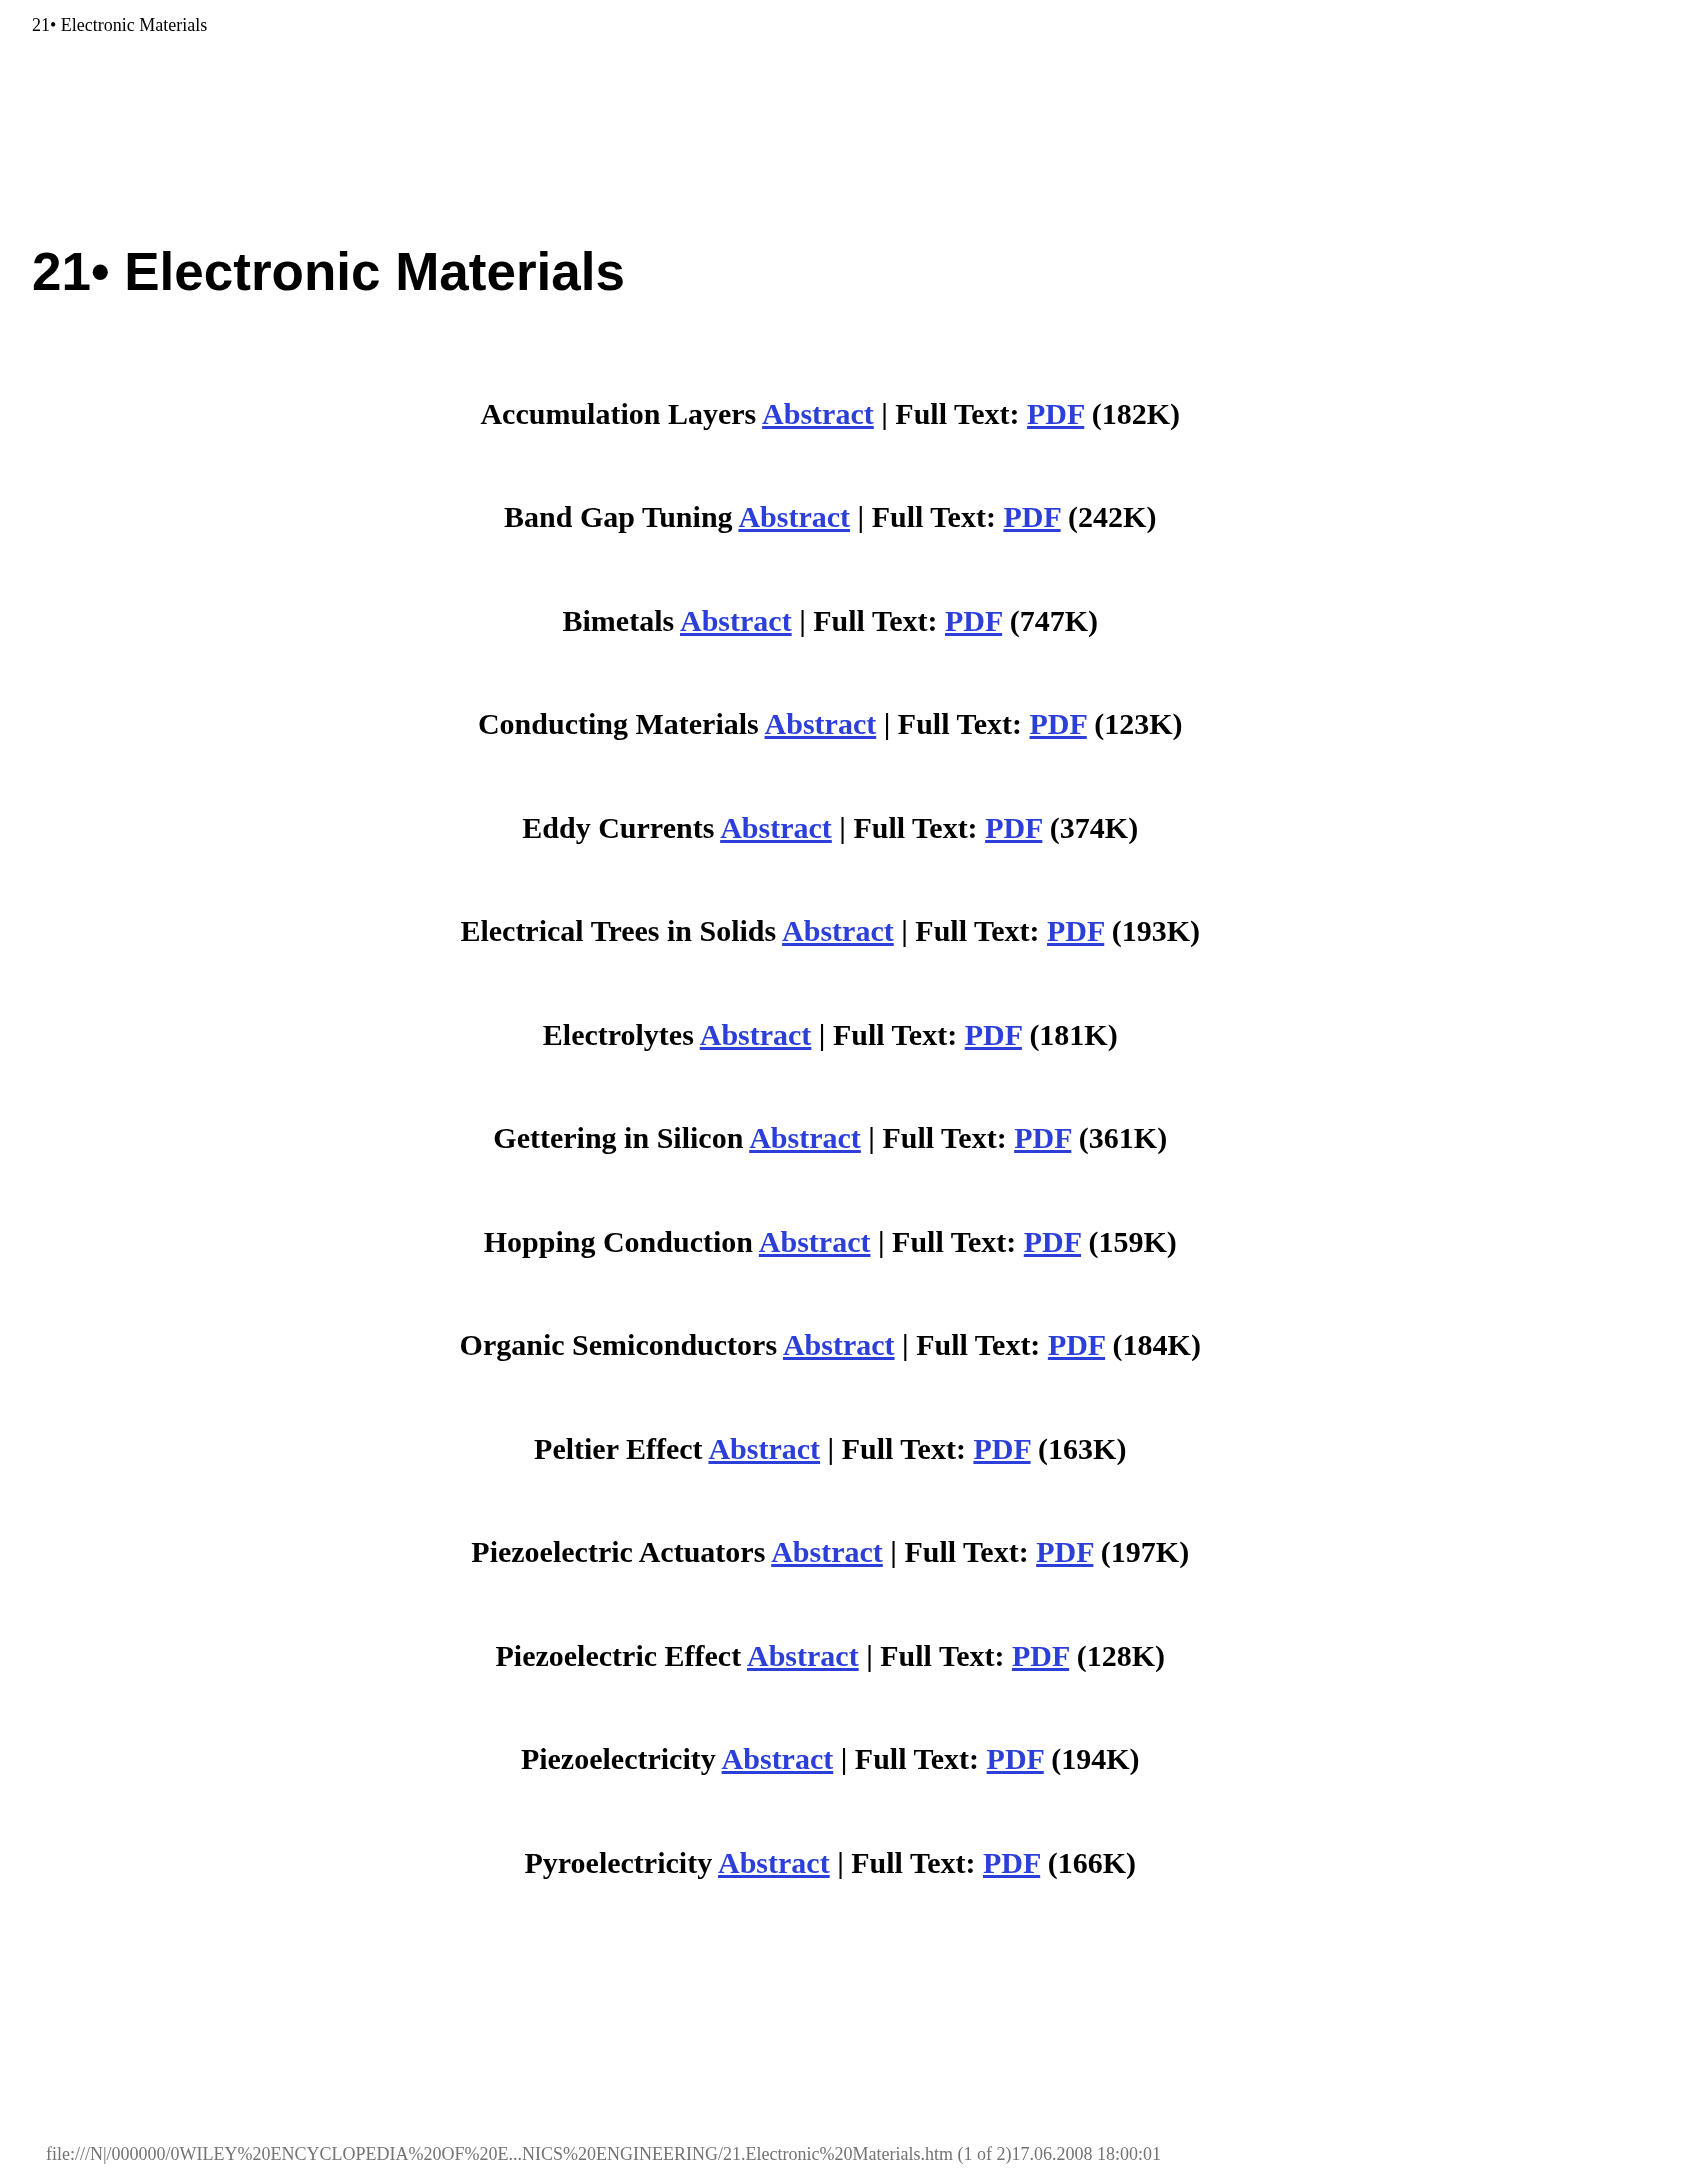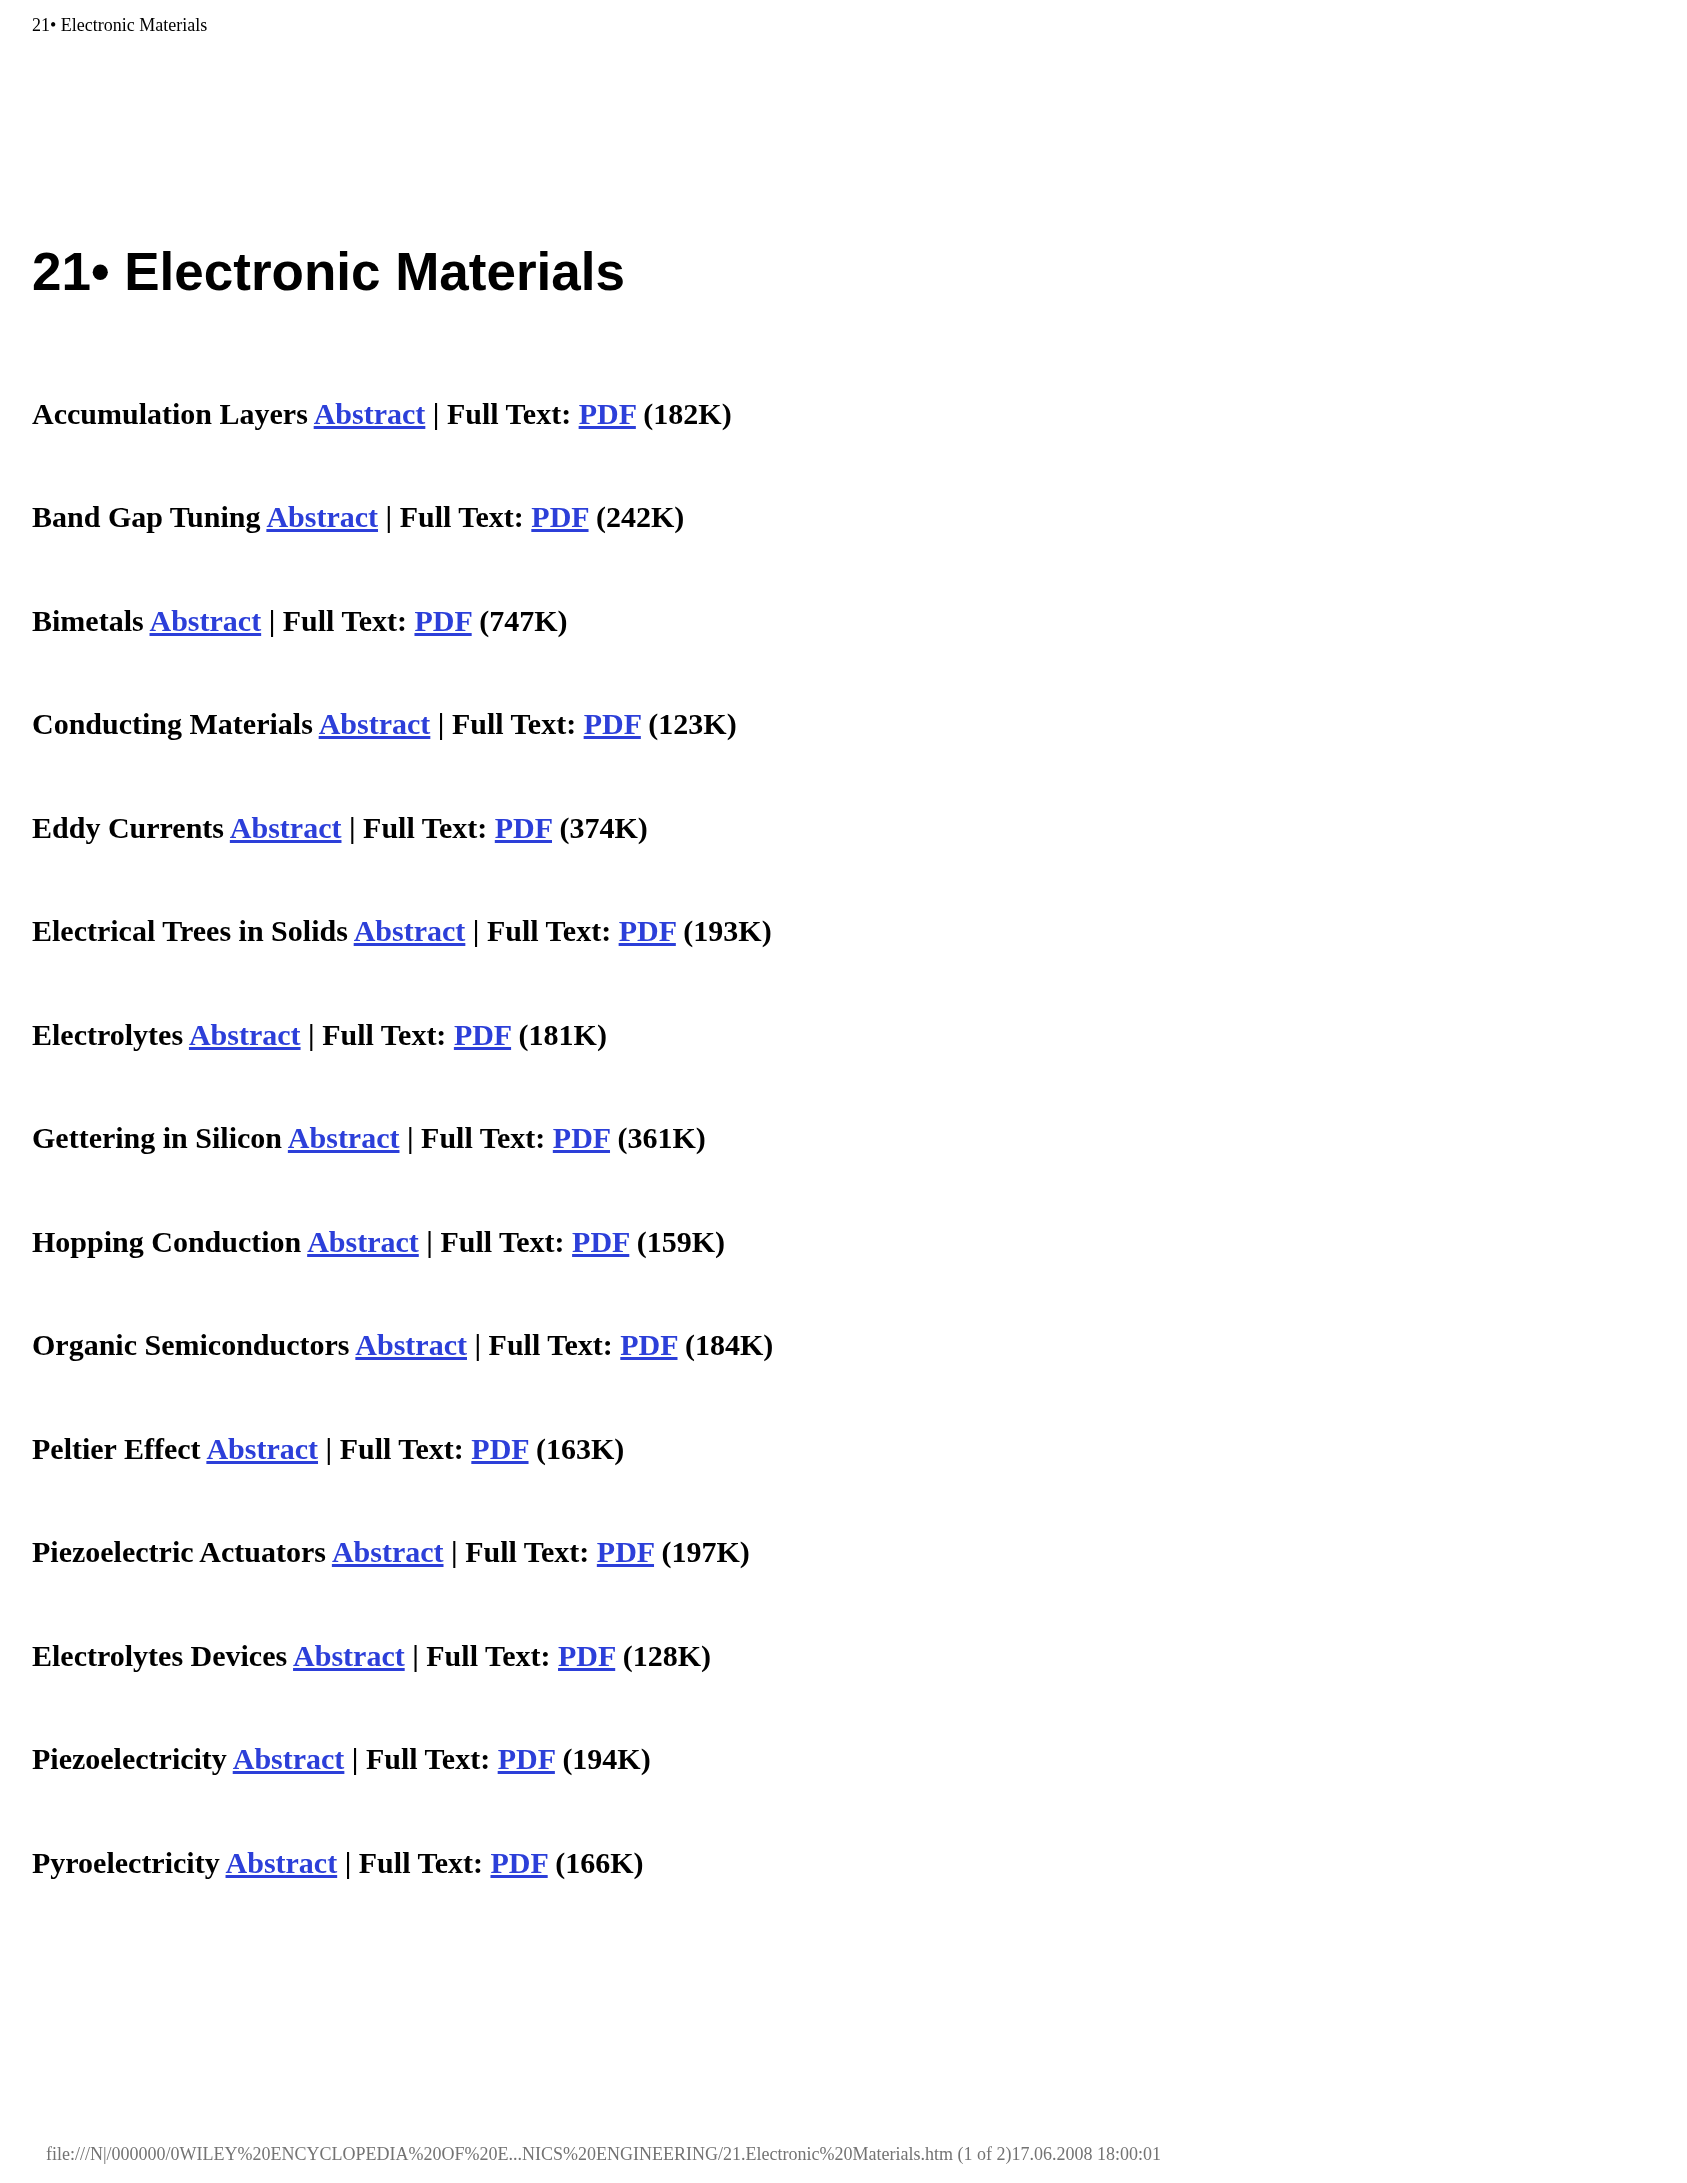--- a/index.html
+++ b/index.html
@@ -33,20 +33,21 @@
     margin-top: 89px;
     padding-right: 26.5px;
   }
   .item {
     font-family: "Liberation Serif", serif;
     font-weight: bold;
     font-size: 30px;
     line-height: 1.55;
     margin: 0 0 57px 0;
     color: #000000;
+    text-align: center;
   }
   a.link {
     color: var(--link-color, #2c3fd9);
     text-decoration: underline;
     cursor: pointer;
   }
   .footer {
     position: absolute;
     left: 46px;
     bottom: 18.5px;
@@ -84,21 +85,21 @@
 
   <p class="item"><span>Hopping Conduction</span> <a class="link" href="#">Abstract</a> <span>|</span> <span>Full Text:</span> <a class="link" href="#">PDF</a> <span>(159K)</span></p>
 
   <p class="item"><span>Organic Semiconductors</span> <a class="link" href="#">Abstract</a> <span>|</span> <span>Full Text:</span> <a class="link" href="#">PDF</a> <span>(184K)</span></p>
 
   <p class="item"><span>Peltier Effect</span> <a class="link" href="#">Abstract</a> <span>|</span> <span>Full Text:</span> <a class="link" href="#">PDF</a> <span>(163K)</span></p>
 
 
   <p class="item"><span>Piezoelectric Actuators</span> <a class="link" href="#">Abstract</a> <span>|</span> <span>Full Text:</span> <a class="link" href="#">PDF</a> <span>(197K)</span></p>
 
-  <p class="item"><span>Electrolytes Devices</span> <a class="link" href="#">Abstract</a> <span>|</span> <span>Full Text:</span> <a class="link" href="#">PDF</a> <span>(128K)</span></p>
+  <p class="item"><span>Piezoelectric Effect</span> <a class="link" href="#">Abstract</a> <span>|</span> <span>Full Text:</span> <a class="link" href="#">PDF</a> <span>(128K)</span></p>
 
   <p class="item"><span>Piezoelectricity</span> <a class="link" href="#">Abstract</a> <span>|</span> <span>Full Text:</span> <a class="link" href="#">PDF</a> <span>(194K)</span></p>
 
   <p class="item"><span>Pyroelectricity</span> <a class="link" href="#">Abstract</a> <span>|</span> <span>Full Text:</span> <a class="link" href="#">PDF</a> <span>(166K)</span></p>
 </div>
 
 </div>
 
 <div class="footer">file:///N|/000000/0WILEY%20ENCYCLOPEDIA%20OF%20E...NICS%20ENGINEERING/21.Electronic%20Materials.htm (1 of 2)17.06.2008 18:00:01</div>
 

